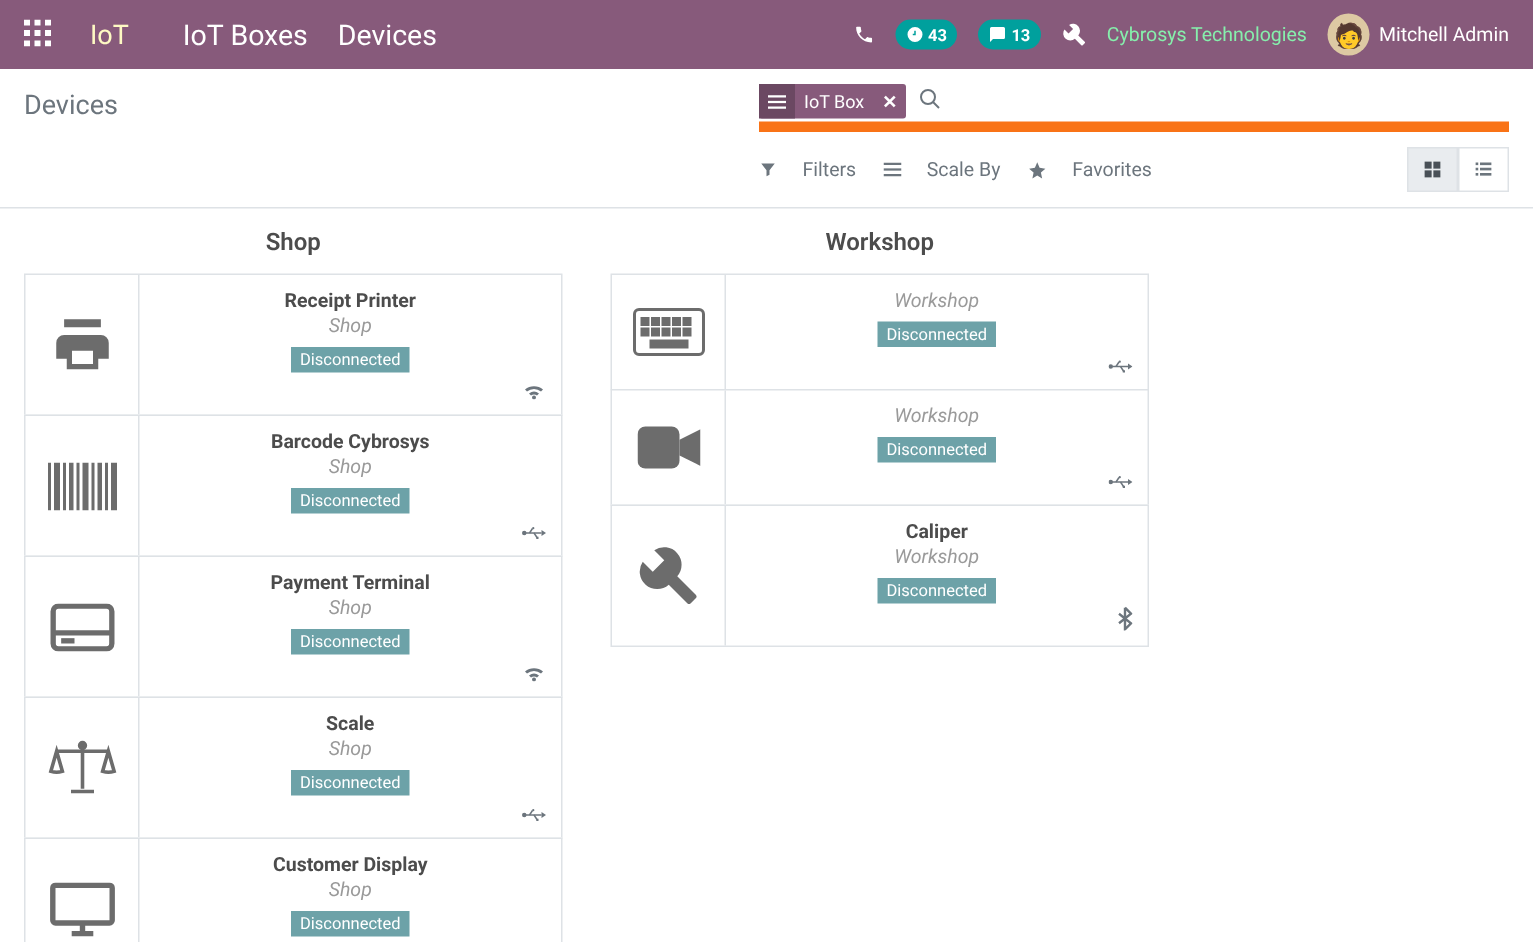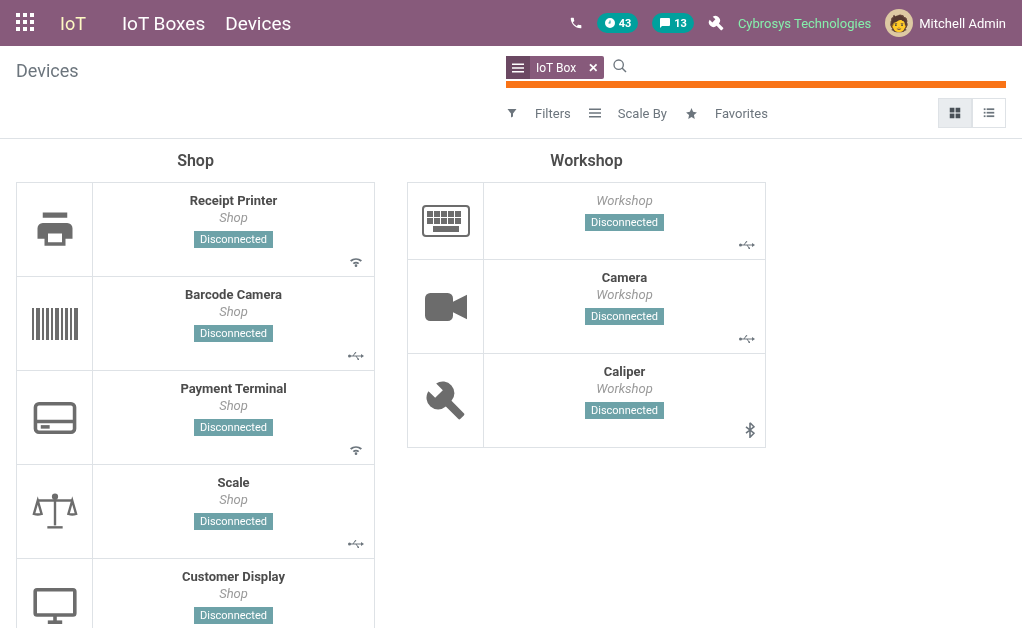--- a/index.html
+++ b/index.html
@@ -200,21 +200,21 @@
                 <rect x="10" y="0" width="2" height="32"></rect>
                 <rect x="14" y="0" width="3" height="32"></rect>
                 <rect x="19" y="0" width="2" height="32"></rect>
                 <rect x="23" y="0" width="4" height="32"></rect>
                 <rect x="29" y="0" width="2" height="32"></rect>
                 <rect x="33" y="0" width="3" height="32"></rect>
                 <rect x="38" y="0" width="2" height="32"></rect>
                 <rect x="42" y="0" width="4" height="32"></rect>
               </svg>
             </div>
-            <div class="card-body"><div class="card-title">Barcode Camera</div><div class="card-sub">Shop</div><span class="status-badge">Disconnected</span></div>
+            <div class="card-body"><div class="card-title">Barcode Cybrosys</div><div class="card-sub">Shop</div><span class="status-badge">Disconnected</span></div>
             <span class="conn-icon"><svg width="16" height="10" viewBox="0 0 32 16" fill="#6c757d">
                 <circle cx="3" cy="8" r="3"></circle>
                 <line x1="3" y1="8" x2="26" y2="8" stroke="#6c757d" stroke-width="2"></line>
                 <path d="M26 4 L32 8 L26 12 Z"></path>
                 <path d="M10 8 L14 2" stroke="#6c757d" stroke-width="2" fill="none"></path>
                 <circle cx="15" cy="1.5" r="1.5"></circle>
                 <path d="M16 8 L20 14" stroke="#6c757d" stroke-width="2" fill="none"></path>
                 <rect x="19" y="13" width="3" height="3"></rect>
               </svg></span>
           </div>
@@ -297,21 +297,21 @@
                 <rect x="19" y="13" width="3" height="3"></rect>
               </svg></span>
           </div>
           <div class="card">
             <div class="card-icon-cell">
               <svg width="42" height="30" viewBox="0 0 24 16" fill="#6c6c6c">
                 <rect x="0" y="0" width="16" height="16" rx="3"></rect>
                 <path d="M16 5 L24 1 V15 L16 11 Z"></path>
               </svg>
             </div>
-            <div class="card-body"><div class="card-title">Camera</div><div class="card-sub">Workshop</div><span class="status-badge">Disconnected</span></div>
+            <div class="card-body"><div class="card-sub">Workshop</div><span class="status-badge">Disconnected</span></div>
             <span class="conn-icon"><svg width="16" height="10" viewBox="0 0 32 16" fill="#6c757d">
                 <circle cx="3" cy="8" r="3"></circle>
                 <line x1="3" y1="8" x2="26" y2="8" stroke="#6c757d" stroke-width="2"></line>
                 <path d="M26 4 L32 8 L26 12 Z"></path>
                 <path d="M10 8 L14 2" stroke="#6c757d" stroke-width="2" fill="none"></path>
                 <circle cx="15" cy="1.5" r="1.5"></circle>
                 <path d="M16 8 L20 14" stroke="#6c757d" stroke-width="2" fill="none"></path>
                 <rect x="19" y="13" width="3" height="3"></rect>
               </svg></span>
           </div>

